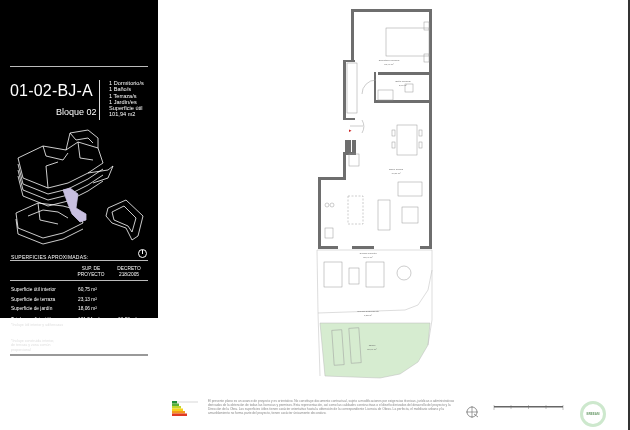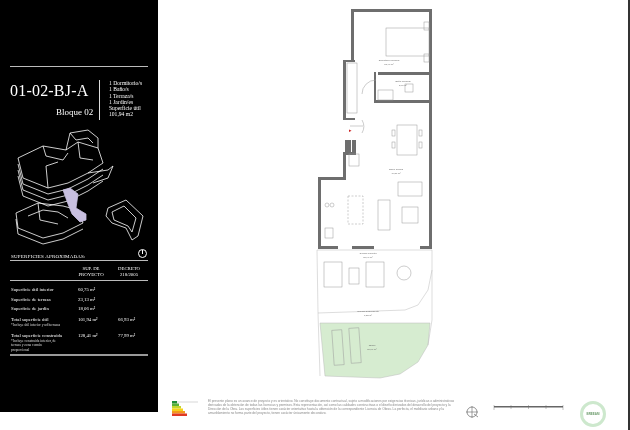--- a/index.html
+++ b/index.html
@@ -1,18 +1,18 @@
 <!DOCTYPE html>
 <html><head>
 <meta charset="utf-8">
 <style>
   * { box-sizing: border-box; margin: 0; padding: 0; }
   html, body { width: 630px; height: 430px; overflow: hidden; background: #ffffff; }
   body { position: relative; font-family: "Liberation Sans", sans-serif; }
-  .left-panel { position: absolute; left: 0; top: 0; width: 158px; height: 412px; background: #000; color: #fff; font-family: Liberation Serif, serif; }
+  .left-panel { position: absolute; left: 0; top: 0; width: 158px; height: 318px; background: #000; color: #fff; }
   .top-rule { position: absolute; left: 10px; top: 66px; width: 138px; height: 1px; background: #bbb; }
   .unit-code { position: absolute; left: 10px; top: 82px; font-size: 16px; color: #fff; letter-spacing: 0.2px; }
   .bloque { position: absolute; left: 56px; top: 107px; font-size: 9px; color: #fff; }
   .vdiv { position: absolute; left: 99px; top: 80px; width: 1px; height: 40px; background: #ddd; }
   .features { position: absolute; left: 109px; top: 80px; font-size: 5.6px; line-height: 6.3px; color: #fff; }
   .axo { position: absolute; left: 8px; top: 128px; }
   .sup-title { position: absolute; left: 11px; top: 254px; font-size: 5px; color: #fff; letter-spacing: 0.2px; }
   .north-circ { position: absolute; left: 138px; top: 249px; width: 9px; height: 9px; border: 1px solid #fff; border-radius: 50%; }
   .north-circ::after { content: ""; position: absolute; left: 3px; top: 0px; width: 1px; height: 4px; background: #fff; }
   .rule1 { position: absolute; left: 10px; top: 260px; width: 138px; height: 1px; background: #bbb; }

